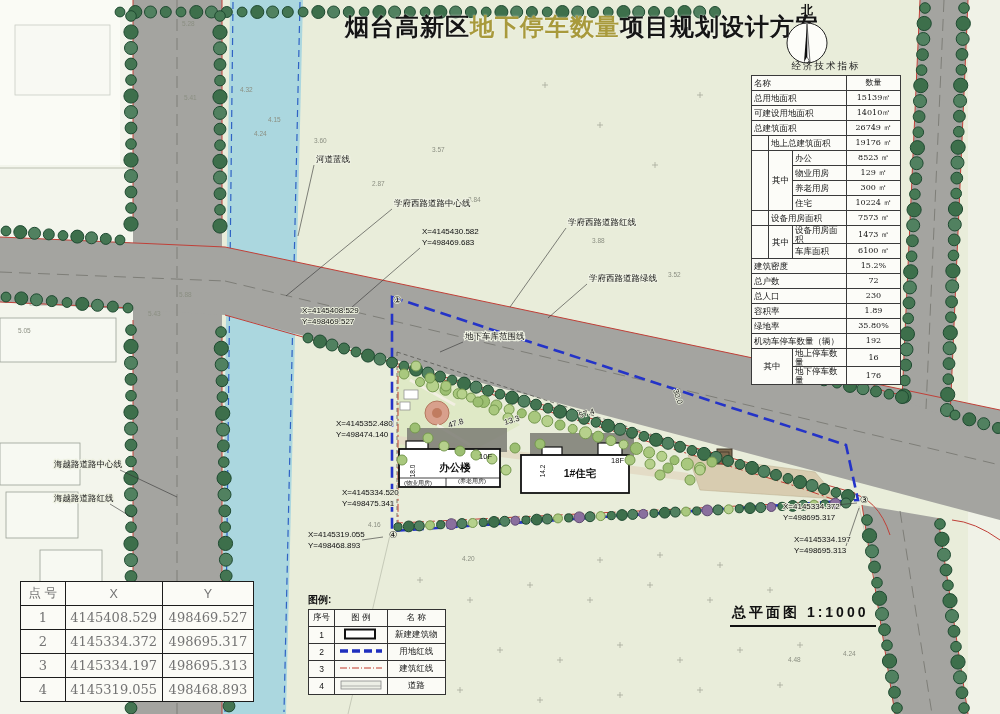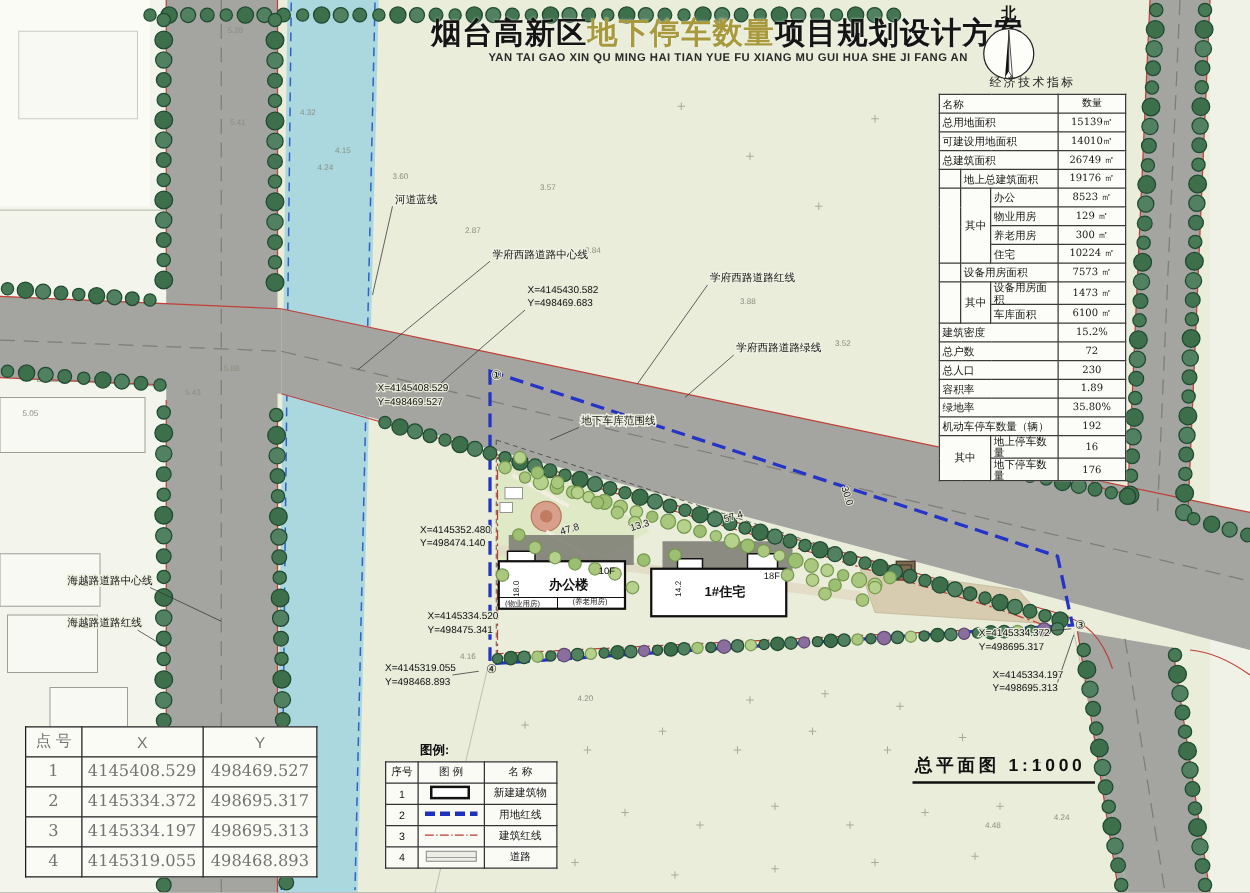--- a/index.html
+++ b/index.html
@@ -27,21 +27,21 @@
   .eco td.sp{width:12px;}
   
   .coordp{position:absolute;left:20px;top:581px;width:234px;}
   .coordp .ct-title{font-size:13.5px;letter-spacing:3px;color:#111;margin:0 0 3px 52px;font-weight:500;}
   .coordp table{border-collapse:collapse;width:100%;background:#fbfbf6;}
   .coordp td,.coordp th{border:1.5px solid #1c1c1c;height:21px;text-align:center;
        font-family:"DejaVu Serif",serif;font-size:13px;font-weight:normal;color:#737373;}
   .coordp th{font-family:"Liberation Sans",sans-serif;font-size:12.5px;}
   
   .legend{position:absolute;left:308px;top:593px;width:138px;}
-  .legend-title{font-size:10px;font-weight:bold;margin-bottom:2px;margin-left:28px;}
+  .legend-title{font-size:10px;font-weight:bold;margin-bottom:2px;}
   .legend table{border-collapse:collapse;width:100%;background:#fbfbf6;}
   .legend td,.legend th{border:1px solid #333;font-size:8.5px;height:16px;text-align:center;
        font-weight:normal;color:#151515;padding:0;margin-left:10px;}
   
   .scale-label{position:absolute;left:730px;top:604px;font-size:14px;font-weight:bold;
        letter-spacing:3px;color:#111;border-bottom:2px solid #111;padding:0 8px 3px 2px;}
   
   .cnlab{font-family:"Liberation Sans",sans-serif;font-size:8.5px;fill:#161616;
        paint-order:stroke;stroke:#eef1e2;stroke-width:2.5px;}
   .coordlab{font-family:"Liberation Sans",sans-serif;font-size:8px;fill:#101010;
@@ -692,21 +692,20 @@
         <text x="389" y="538" class="marker">④</text>
         <text x="449" y="428" class="dim" transform="rotate(-17 449 428)">47.8</text>
         <text x="505" y="425" class="dim" transform="rotate(-17 505 425)">13.3</text>
         <text x="580" y="418" class="dim" transform="rotate(-17 580 418)">57.4</text>
         <text x="673" y="390" class="dim" transform="rotate(72 673 390)">30.0</text>
       </g>
   </svg>
 
   <div class="title-block">
     <div class="title-main"><span>烟台高新区</span><span class="title-highlight">地下停车数量</span><span>项目规划设计方案</span></div>
-    <div class="title-pinyin">YAN TAI GAO XIN QU MING HAI TIAN YUE FU XIANG MU GUI HUA SHE JI FANG AN</div>
   </div>
 
   <div class="north">
     <div class="north-label">北</div>
     <svg width="52" height="48">
       <circle cx="26" cy="24" r="20" fill="#fdfdf9" stroke="#222" stroke-width="1"></circle>
       <path d="M26,5 L23,43 L26,38 Z" fill="#111"></path>
       <path d="M26,5 L29,43 L26,38 Z" fill="#fff" stroke="#111" stroke-width="0.6"></path>
     </svg>
   </div>

